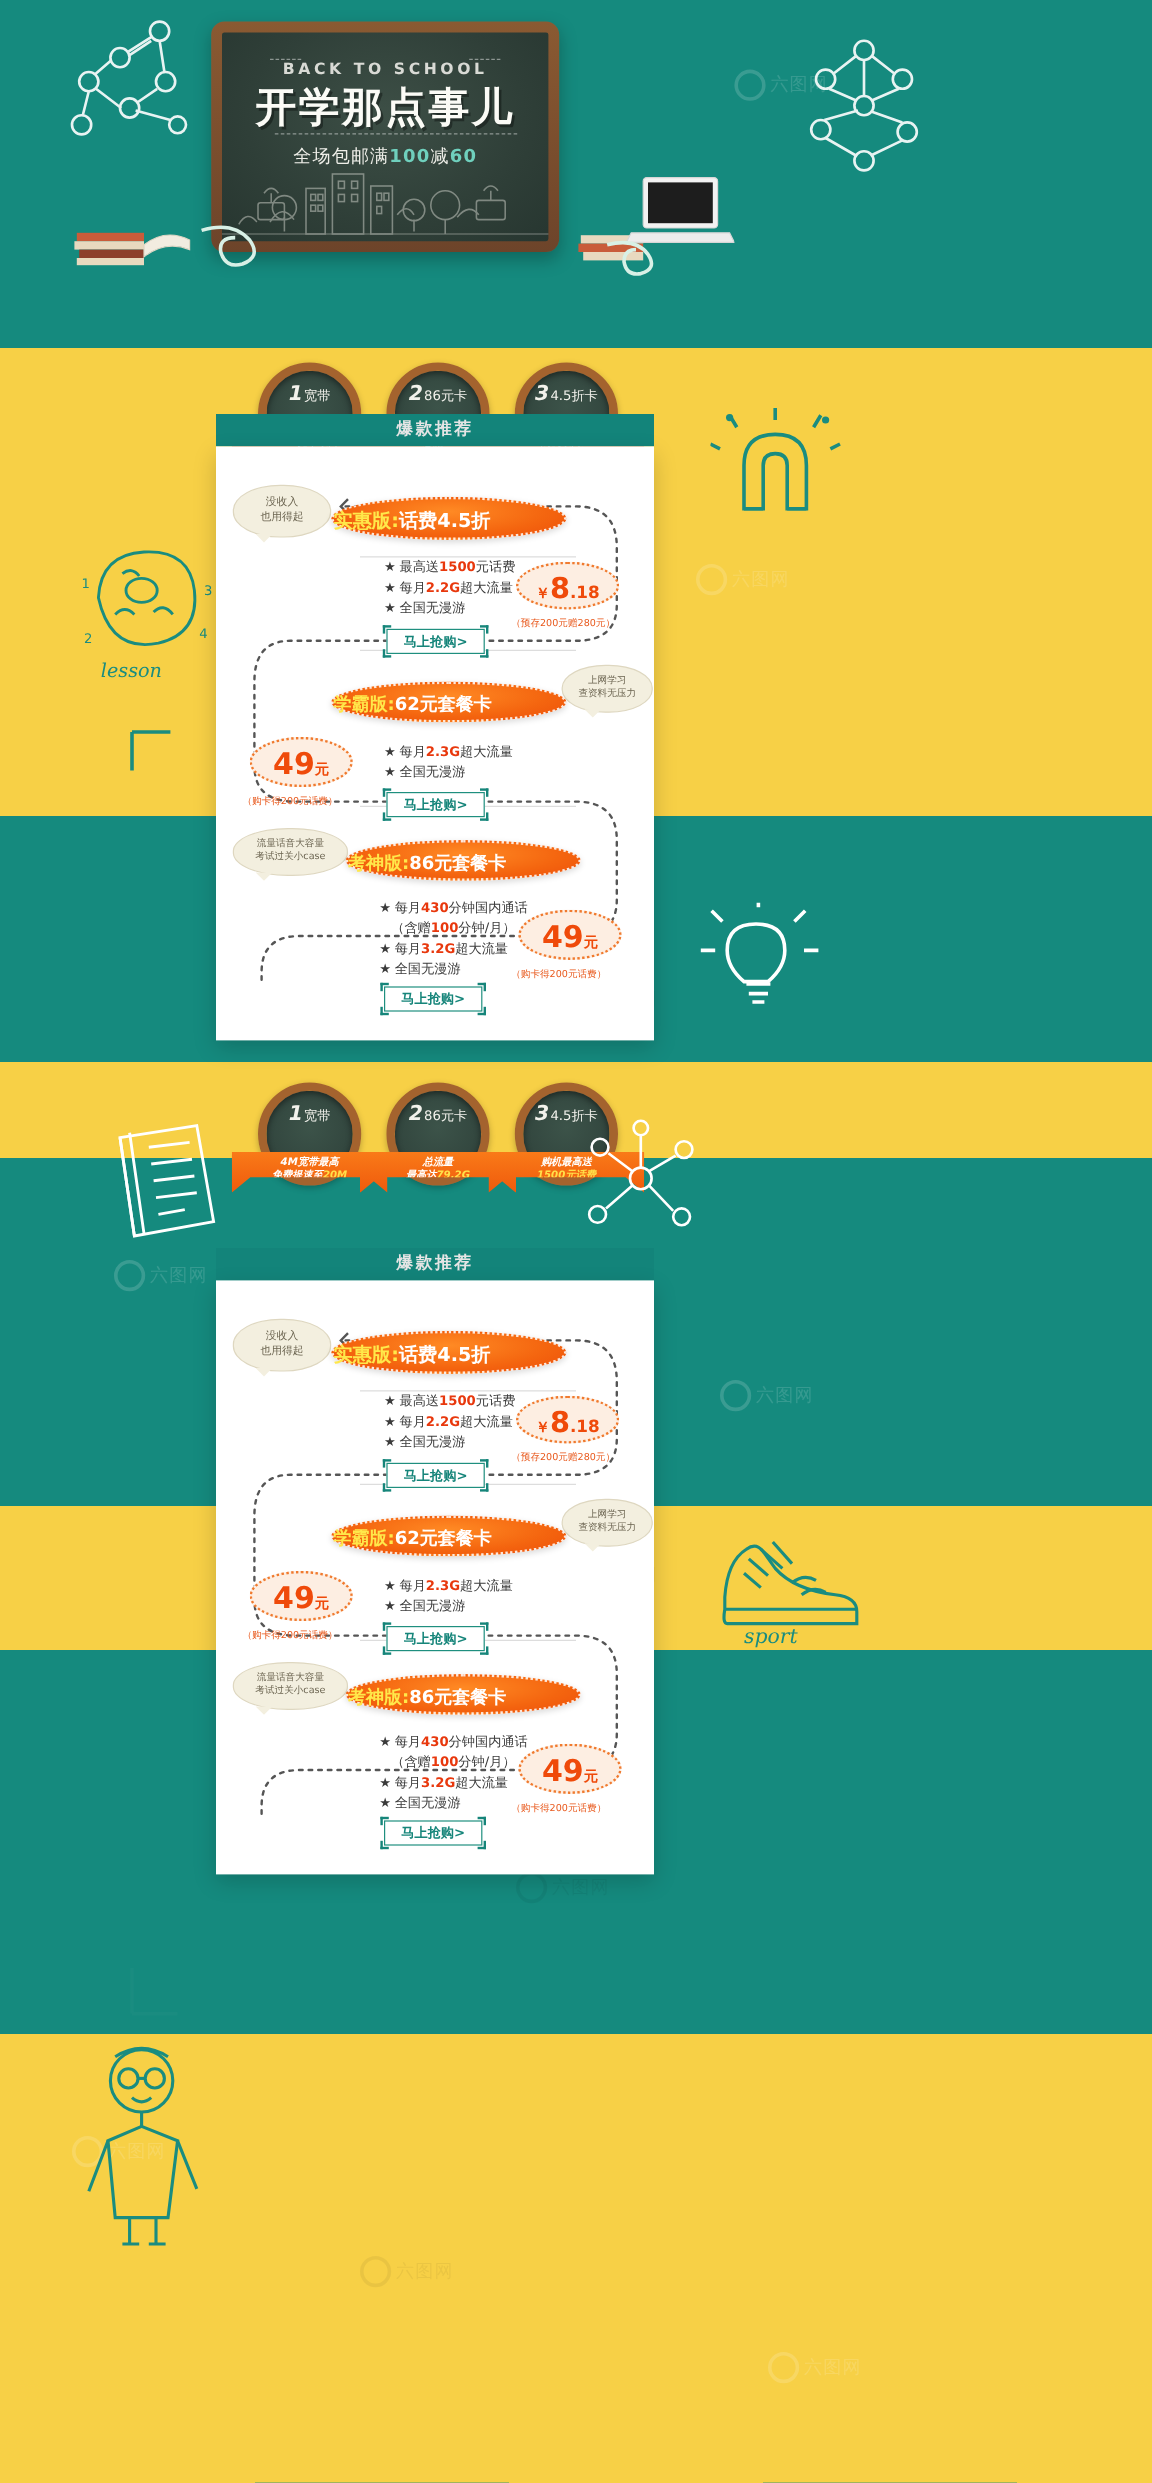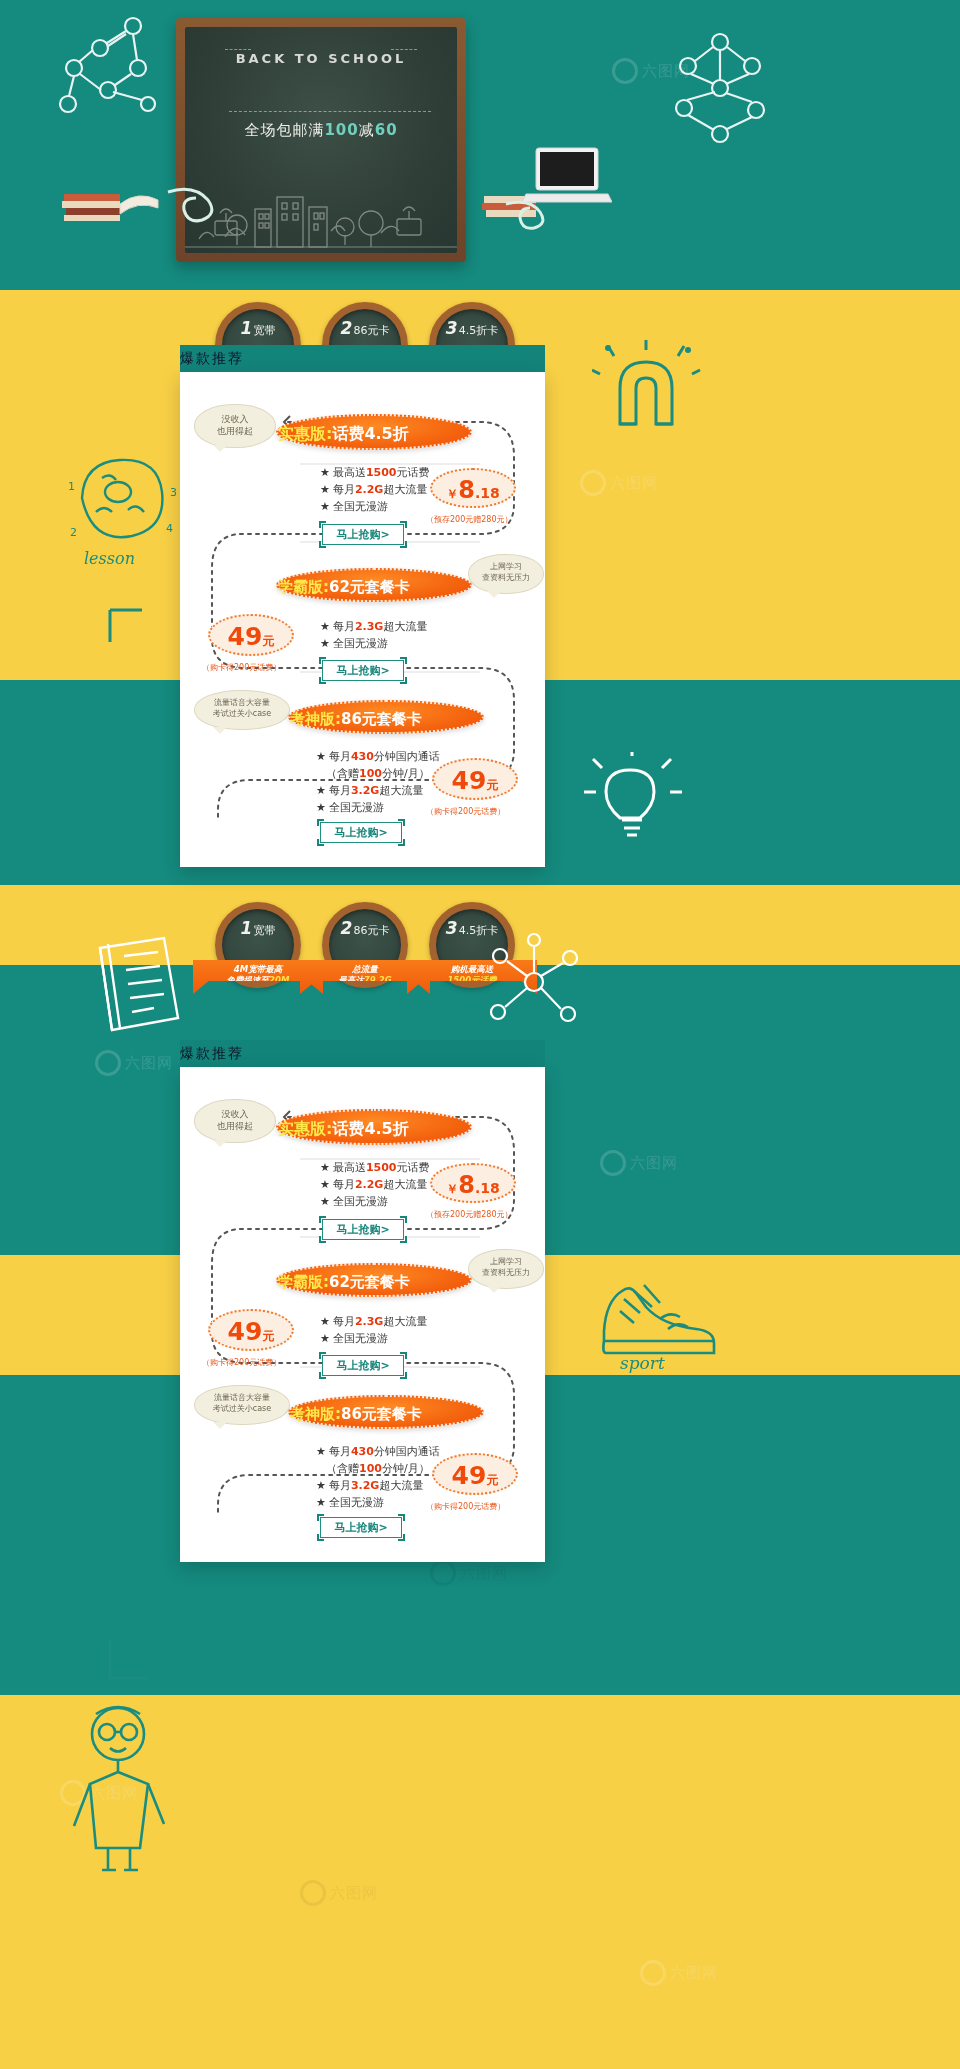--- a/index.html
+++ b/index.html
@@ -63,22 +63,22 @@
      margin-right:1px; }
   .ribbon { position:absolute; left:-22px; top:58px; width:130px; height:34px;
      background:linear-gradient(#f97a18,#ef5a0c);
      color:#fff; text-align:center; font-size:8.5px; line-height:1.35;
      padding-top:4px; font-weight:bold; font-style:italic;
      clip-path:polygon(0 0, 100% 0, 100% 100%, 88% 62%, 12% 62%, 0 100%);
      box-shadow:0 2px 3px rgba(0,0,0,.2); }
   .ribbon .hl { color:#ffe04a; }
 
   
-  .promo-head { position:absolute; background:#13847a; color:#0f172a;
-     text-align:left; font-size:14px; font-weight:normal; letter-spacing:2px;
+  .promo-head { position:absolute; background:#13847a; color:#e5e5e5;
+     text-align:center; font-size:14px; font-weight:bold; letter-spacing:2px;
      line-height:26px; }
   .promo-card { position:absolute; background:#fff;
      box-shadow:0 6px 18px rgba(0,0,0,.18); }
 
   .plan { position:absolute; left:0; width:100%; }
   .plan-pill { position:absolute; border-radius:50%/50%;
      background:radial-gradient(ellipse at 50% 32%, #ff8a24 0%, #f4650f 60%, #ed4f09 100%);
      border:2px dotted rgba(255,255,255,.85);
      color:#fff; text-align:left; white-space:nowrap;
      box-shadow:0 2px 5px rgba(0,0,0,.15); }
@@ -163,25 +163,26 @@
         <circle cx="28" cy="36" r="8"></circle>
       <circle cx="92" cy="36" r="8"></circle>
         <circle cx="60" cy="58" r="8"></circle>
       <circle cx="24" cy="78" r="8"></circle>
         <circle cx="96" cy="80" r="8"></circle>
       <circle cx="60" cy="104" r="8"></circle>
       <path d="M53 17 L35 31 M67 17 L85 31 M60 20 L60 50 M31 44 L54 54 M89 44 L66 54 M27 70 L55 62 M92 72 L66 63 M28 85 L54 100 M92 87 L67 99"></path>
     </g>
   </svg>
 
-  <div class="blackboard" style="left:176px;top:18px;width:290px;height:244px;">
+  <div class="blackboard" style="left:176px;top:18px;width:290px;height:192px;border-radius:11px;">
     <div class="bb-inner">
       <div class="bb-eng" style="top:24px;">BACK TO SCHOOL</div>
       <div class="bb-rule" style="left:40px;top:22px;width:26px;"></div>
       <div class="bb-rule" style="right:40px;top:22px;width:26px;"></div>
+      <div class="bb-title" style="top:40px;">开学那点事儿</div>
       <div class="bb-rule" style="left:44px;top:84px;width:202px;"></div>
       <div class="bb-sub" style="top:94px;">
         <span>全场包邮满</span><b>100</b><span>减</span><b>60</b>
       </div>
 
       <svg class="chalk-city" viewBox="0 0 274 62" preserveAspectRatio="none">
         <g fill="none" stroke="#e8e8e0" stroke-width="1.3" opacity=".8">
           <rect x="70" y="22" width="16" height="38"></rect>
             <rect x="74" y="27" width="4" height="5"></rect>
             <rect x="80" y="27" width="4" height="5"></rect>

